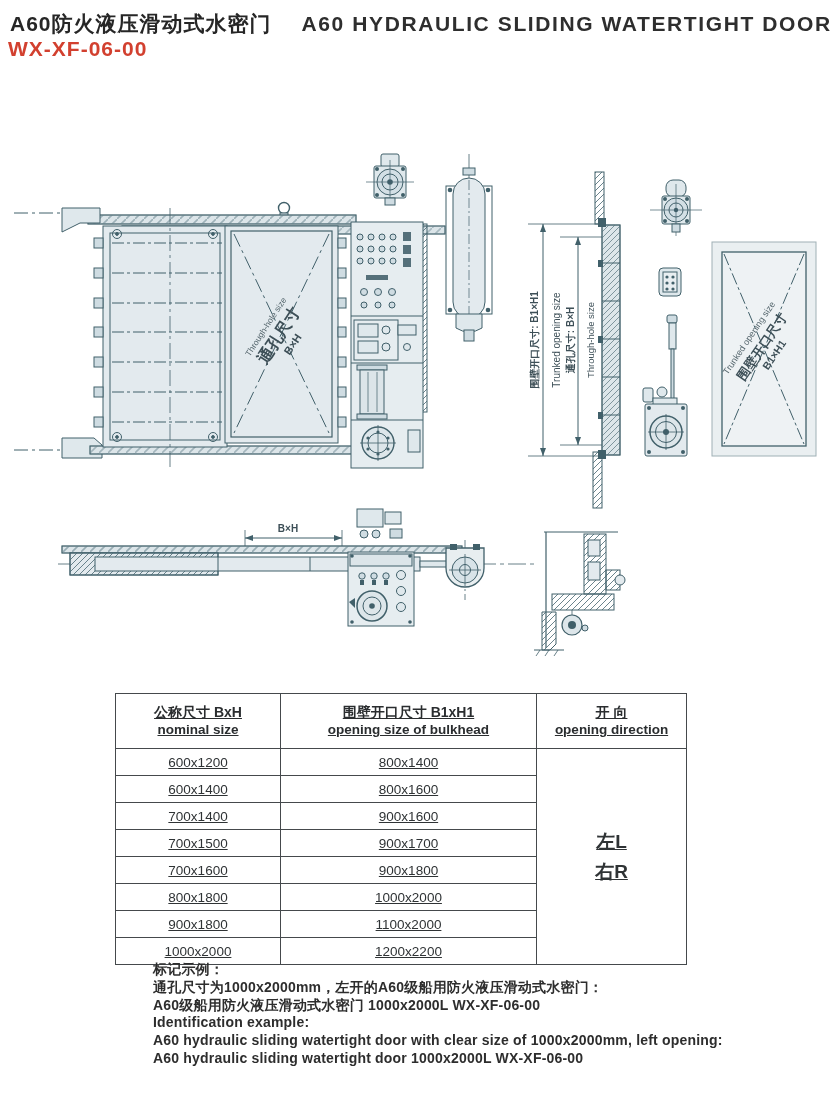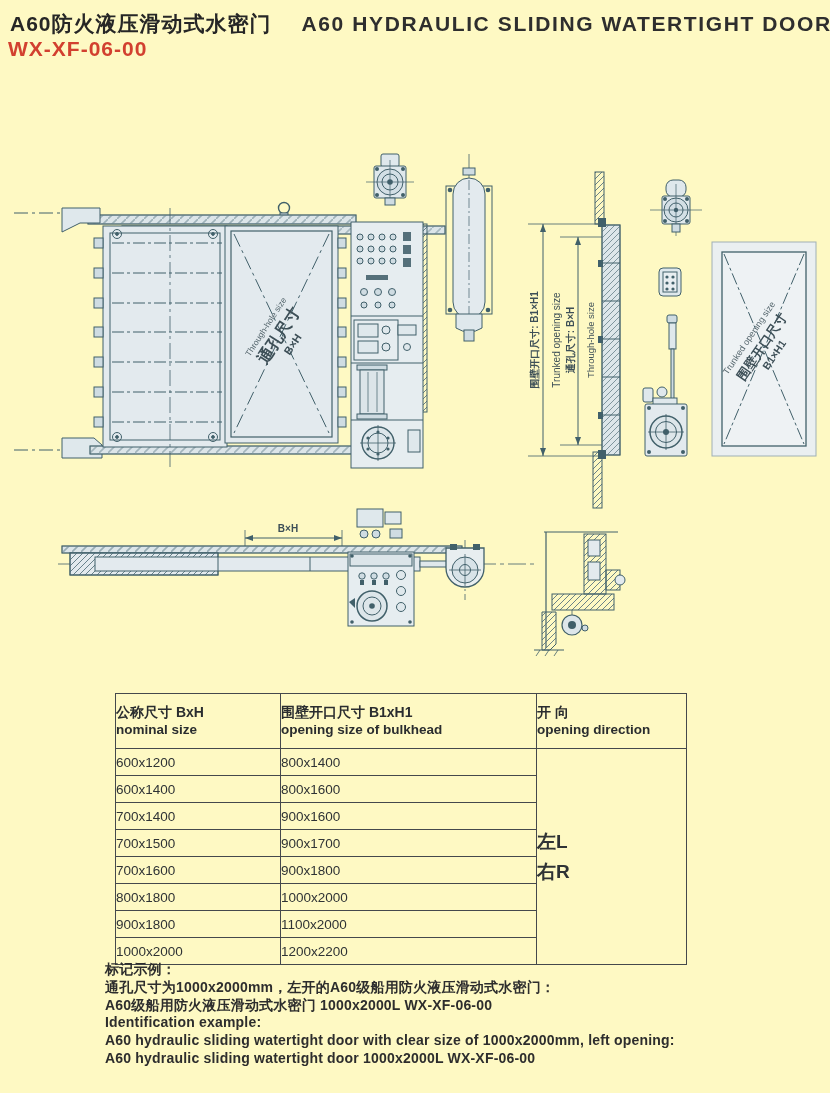--- a/index.html
+++ b/index.html
@@ -1,44 +1,44 @@
 <!DOCTYPE html>
 <html><head>
 <meta charset="utf-8">
 <style>
   html,body{margin:0;padding:0;background:#e8e8e8;}
   .page{
     position:relative;width:830px;height:1093px;margin:0 auto;
-    background:#fef9c3;overflow:hidden;
+    background:#ffffff;overflow:hidden;
     font-family:"Liberation Sans","DejaVu Sans",sans-serif;
     color:#2b2b2b;
   }
   .titlebar{position:absolute;left:10px;top:10px;width:812px;display:flex;gap:30px;align-items:baseline;}
   .title-zh{font-size:21px;font-weight:bold;letter-spacing:1px;color:#262626;white-space:nowrap;}
   .title-en{font-size:21px;font-weight:bold;letter-spacing:1.6px;color:#2e2e2e;white-space:nowrap;}
   .model{position:absolute;left:8px;top:37px;font-size:21px;font-weight:bold;letter-spacing:1px;color:#d2402f;}
   .desc{position:absolute;left:8px;top:62px;font-size:15px;font-weight:bold;letter-spacing:0.5px;color:#262626;}
 
   svg.drawing{position:absolute;left:0;top:120px;}
   svg text{font-family:"Liberation Sans","DejaVu Sans",sans-serif;}
 
   table.spec{
     position:absolute;left:115px;top:693px;width:571px;
     border-collapse:collapse;table-layout:fixed;
     font-size:13.5px;color:#2f3335;
   }
   table.spec col.c1{width:165px;} table.spec col.c2{width:256px;} table.spec col.c3{width:150px;}
-  table.spec th,table.spec td{border:1.8px solid #45494c;text-align:left;padding:0;}
+  table.spec th,table.spec td{border:1.8px solid #45494c;text-align:center;padding:0;text-decoration:underline;}
   table.spec th{height:54px;font-weight:bold;font-size:14px;line-height:1.3;color:#2a2d2f;}
   table.spec th .en{font-size:13.5px;}
   table.spec td{height:26px;font-size:13.5px;}
   td.dir-cell div{font-weight:bold;line-height:30px;font-size:19px;}
 
   .notes{position:absolute;left:105px;top:961px;font-size:14px;font-weight:bold;line-height:17.8px;color:#2d2d2d;letter-spacing:0.2px;}
-  .notes div{white-space:nowrap;}
+  .notes div{white-space:nowrap;margin-left:48px;}
 </style>
 </head>
 <body>
 
 <div class="page">
 
   <div class="titlebar">
     <span class="title-zh">A60防火液压滑动式水密门</span>
     <span class="title-en">A60 HYDRAULIC SLIDING WATERTIGHT DOOR</span>
   </div>

